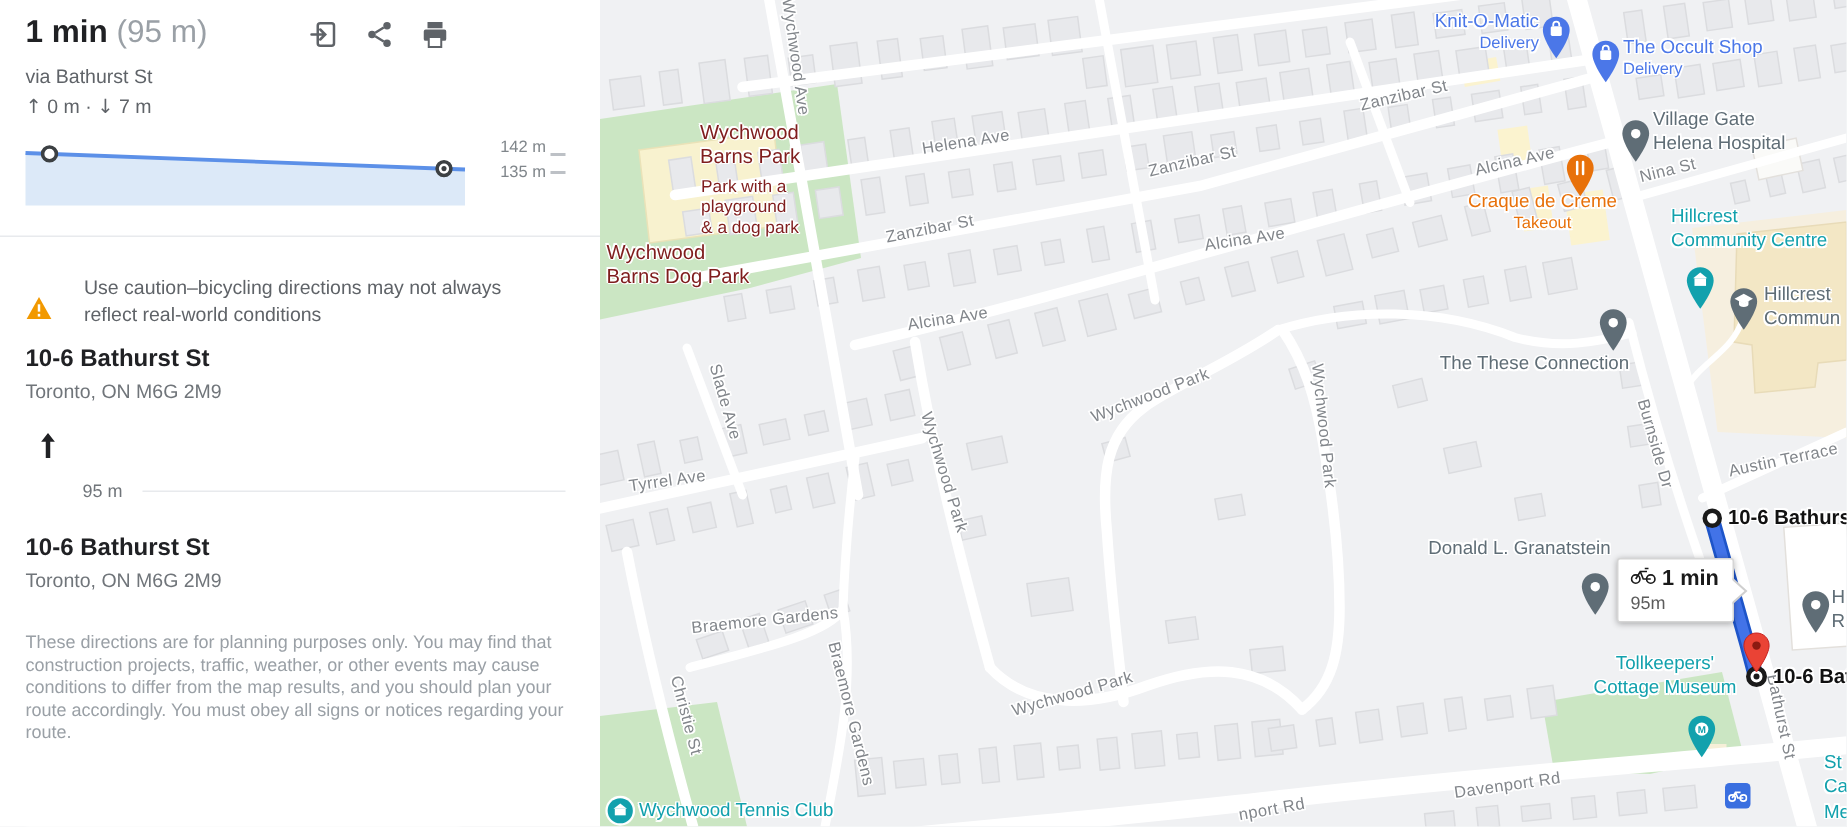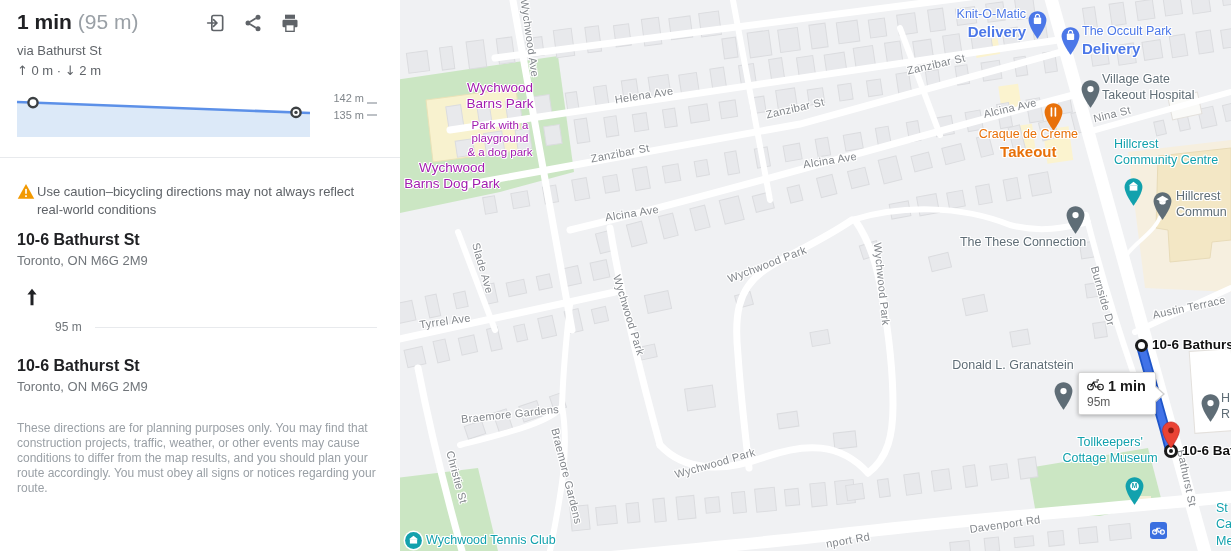--- a/index.html
+++ b/index.html
@@ -10,39 +10,39 @@
   .hdr-title .dist{font-weight:400;color:#9aa0a6;}
   .hdr-icons{position:absolute;right:24px;top:13px;display:flex;gap:17px;}
   .hdr-icons .icnbtn{width:20px;height:20px;cursor:pointer;}
   .via{position:absolute;left:17px;top:43px;font-size:13px;color:#5f6368;}
   .elevsum{position:absolute;left:17px;top:63px;font-size:13px;color:#5f6368;}
   .elevsum .arr{font-family:"DejaVu Sans",sans-serif;}
   .chart{position:absolute;left:0;top:89px;}
   .elev-max{position:absolute;left:332px;top:92px;font-size:11px;color:#80868b;width:32px;text-align:right;}
   .elev-min{position:absolute;left:332px;top:109px;font-size:11px;color:#80868b;width:32px;text-align:right;}
   .divider{position:absolute;left:0;top:157px;width:400px;height:1px;background:#e8eaed;}
-  .warn{position:absolute;left:17px;top:183px;width:355px;display:flex;gap:2px;}
+  .warn{position:absolute;left:17px;top:183px;width:355px;display:flex;gap:21px;align-items:flex-end;}
   .warn-txt{font-size:13px;color:#5f6368;line-height:18px;width:318px;}
   .addr-title{position:absolute;left:17px;font-size:16px;font-weight:700;color:#202124;}
   .addr-sub{position:absolute;left:17px;font-size:13px;color:#70757a;}
   .step-ico{position:absolute;left:22px;top:287px;width:20px;height:20px;}
   .step-txt{position:absolute;left:55px;top:290px;width:320px;font-size:14px;color:#3c4043;}
   .step-dist{position:absolute;left:55px;top:320px;font-size:12px;color:#70757a;}
   .step-div{position:absolute;left:95px;top:327px;width:282px;height:1px;background:#e8eaed;}
   .disclaimer{position:absolute;left:17px;top:421px;width:362px;font-size:12px;line-height:15px;color:#9aa0a6;}
   
   .map{position:absolute;left:400px;top:0;width:831px;height:551px;overflow:hidden;background:#F0F1F3;cursor:grab;}
   .map svg.base{position:absolute;left:0;top:0;}
   .maplabel{position:absolute;white-space:nowrap;color:#82868b;font-size:11px;letter-spacing:.3px;
      text-shadow:1px 0 0 #fff,-1px 0 0 #fff,0 1px 0 #fff,0 -1px 0 #fff,1px 1px 0 #fff,-1px -1px 0 #fff,1px -1px 0 #fff,-1px 1px 0 #fff;}
-  .arealabel{position:absolute;text-align:center;color:#a21caf;font-weight:500;line-height:1.16;
+  .arealabel{position:absolute;text-align:left;color:#7f1d1d;font-weight:500;line-height:1.16;
      text-shadow:1px 0 0 #fff,-1px 0 0 #fff,0 1px 0 #fff,0 -1px 0 #fff,1px 1px 0 #fff,-1px -1px 0 #fff;}
   .poi-text{position:absolute;line-height:1.3;font-weight:500;font-size:12.5px;cursor:pointer;
      text-shadow:1px 0 0 #fff,-1px 0 0 #fff,0 1px 0 #fff,0 -1px 0 #fff,1px 1px 0 #fff,-1px -1px 0 #fff,1px -1px 0 #fff,-1px 1px 0 #fff;}
-  .poi-text .sub{font-weight:700;font-size:15px;}
+  .poi-text .sub{font-weight:400;font-size:11px;}
   .pin{position:absolute;cursor:pointer;}
   .route-label{position:absolute;font-size:13.5px;font-weight:700;color:#111;white-space:nowrap;
      text-shadow:1px 0 0 #fff,-1px 0 0 #fff,0 1px 0 #fff,0 -1px 0 #fff,1px 1px 0 #fff,-1px -1px 0 #fff,1px -1px 0 #fff,-1px 1px 0 #fff;}
   .node{position:absolute;border-radius:50%;background:#fff;border:3px solid #1a1a1a;box-sizing:border-box;}
   .node .dot{position:absolute;left:50%;top:50%;width:4px;height:4px;margin:-2px 0 0 -2px;border-radius:50%;background:#1a1a1a;}
   .callout{position:absolute;left:678px;top:372px;background:#fff;border:1px solid #d5d5d5;border-radius:2px;
      box-shadow:0 1px 4px rgba(0,0,0,.3);padding:5px 9px 5px 8px;z-index:4;cursor:pointer;}
   .callout:after{content:"";position:absolute;right:-8px;top:13px;border:8px solid transparent;border-right:none;border-left:9px solid #fff;}
   .callout:before{content:"";position:absolute;right:-10px;top:12px;border:9px solid transparent;border-right:none;border-left:10px solid #cfcfcf;}
   .callout .r1{display:flex;align-items:center;gap:4px;font-size:14.5px;font-weight:700;color:#1a1a1a;white-space:nowrap;}
@@ -75,21 +75,21 @@
     <span class="icnbtn">
       <svg width="20" height="20" viewBox="0 0 24 24" fill="#5f6368">
           <path d="M6 2 h12 v5 H6z"></path>
           <rect x="3" y="8" width="18" height="9" rx="1.5"></rect>
           <rect x="7" y="14" width="10" height="8" fill="#fff" stroke="#5f6368" stroke-width="1.6"></rect>
         </svg>
     </span>
   </div>
   <div class="via">via Bathurst St</div>
   <div class="elevsum">
-    <span class="arr">↑</span> <span>0 m</span> · <span class="arr">↓</span> <span>2 m</span>
+    <span class="arr">↑</span> <span>0 m</span> · <span class="arr">↓</span> <span>7 m</span>
   </div>
 
   <svg class="chart" width="390" height="55">
     <polygon points="17,13 310,24 310,48 17,48" fill="#DCE9F8"></polygon>
     <line x1="17" y1="13" x2="310" y2="24" stroke="#5C90E8" stroke-width="2.6"></line>
     <circle cx="33" cy="13.6" r="4.6" fill="#fff" stroke="#3c4043" stroke-width="2.4"></circle>
     <circle cx="296" cy="23.4" r="4.6" fill="#fff" stroke="#3c4043" stroke-width="2.4"></circle>
     <circle cx="296" cy="23.4" r="1.7" fill="#3c4043"></circle>
     <line x1="367" y1="14" x2="377" y2="14" stroke="#bdc1c6" stroke-width="2"></line>
     <line x1="367" y1="26" x2="377" y2="26" stroke="#bdc1c6" stroke-width="2"></line>
@@ -417,30 +417,30 @@
       <div class="poi-text" style="color: rgb(75, 119, 232); left: 626px; top: 6px; transform: translateX(-100%); text-align: right;">
         <div>Knit-O-Matic</div>
         <div class="sub">Delivery</div>
       </div>
       <span class="pin" style="left: 659.5px; top: 26px;"><svg width="21" height="30" viewBox="0 0 24 34">
           <path d="M12 1.2C6.3 1.2 1.8 5.7 1.8 11.3c0 7.8 10.2 21.5 10.2 21.5s10.2-13.7 10.2-21.5C22.2 5.7 17.7 1.2 12 1.2z" fill="#4B77E8"></path>
           <rect x="7.8" y="8.4" width="8.4" height="7.4" rx="1.2" fill="#fff"></rect>
           <path d="M9.7 8.4 V7.2 a2.3 2.3 0 0 1 4.6 0 V8.4" fill="none" stroke="#fff" stroke-width="1.4"></path>
         </svg></span>
       <div class="poi-text" style="color: rgb(75, 119, 232); left: 682px; top: 23px;">
-        <div>The Occult Park</div>
+        <div>The Occult Shop</div>
         <div class="sub">Delivery</div>
       </div>
       <span class="pin" style="left: 679.5px; top: 79px;"><svg width="21" height="30" viewBox="0 0 24 34">
           <path d="M12 1.2C6.3 1.2 1.8 5.7 1.8 11.3c0 7.8 10.2 21.5 10.2 21.5s10.2-13.7 10.2-21.5C22.2 5.7 17.7 1.2 12 1.2z" fill="#5F6D76"></path>
           <circle cx="12" cy="11.4" r="3.6" fill="#fff"></circle>
         </svg></span>
       <div class="poi-text" style="color: rgb(95, 109, 118); left: 702px; top: 71px;">
         <div>Village Gate</div>
-        <div>Takeout Hospital</div>
+        <div>Helena Hospital</div>
       </div>
       <span class="pin" style="left: 642.5px; top: 102px;"><svg width="21" height="30" viewBox="0 0 24 34">
           <path d="M12 1.2C6.3 1.2 1.8 5.7 1.8 11.3c0 7.8 10.2 21.5 10.2 21.5s10.2-13.7 10.2-21.5C22.2 5.7 17.7 1.2 12 1.2z" fill="#E8710A"></path>
           <rect x="8.7" y="5.8" width="1.9" height="11" rx="0.9" fill="#fff"></rect>
           <rect x="13.2" y="5.8" width="1.9" height="11" rx="0.9" fill="#fff"></rect>
         </svg></span>
       <div class="poi-text" style="color: rgb(232, 113, 10); left: 678px; top: 126px; transform: translateX(-100%); text-align: center;">
         <div>Craque de Creme</div>
         <div class="sub">Takeout</div>
       </div>

